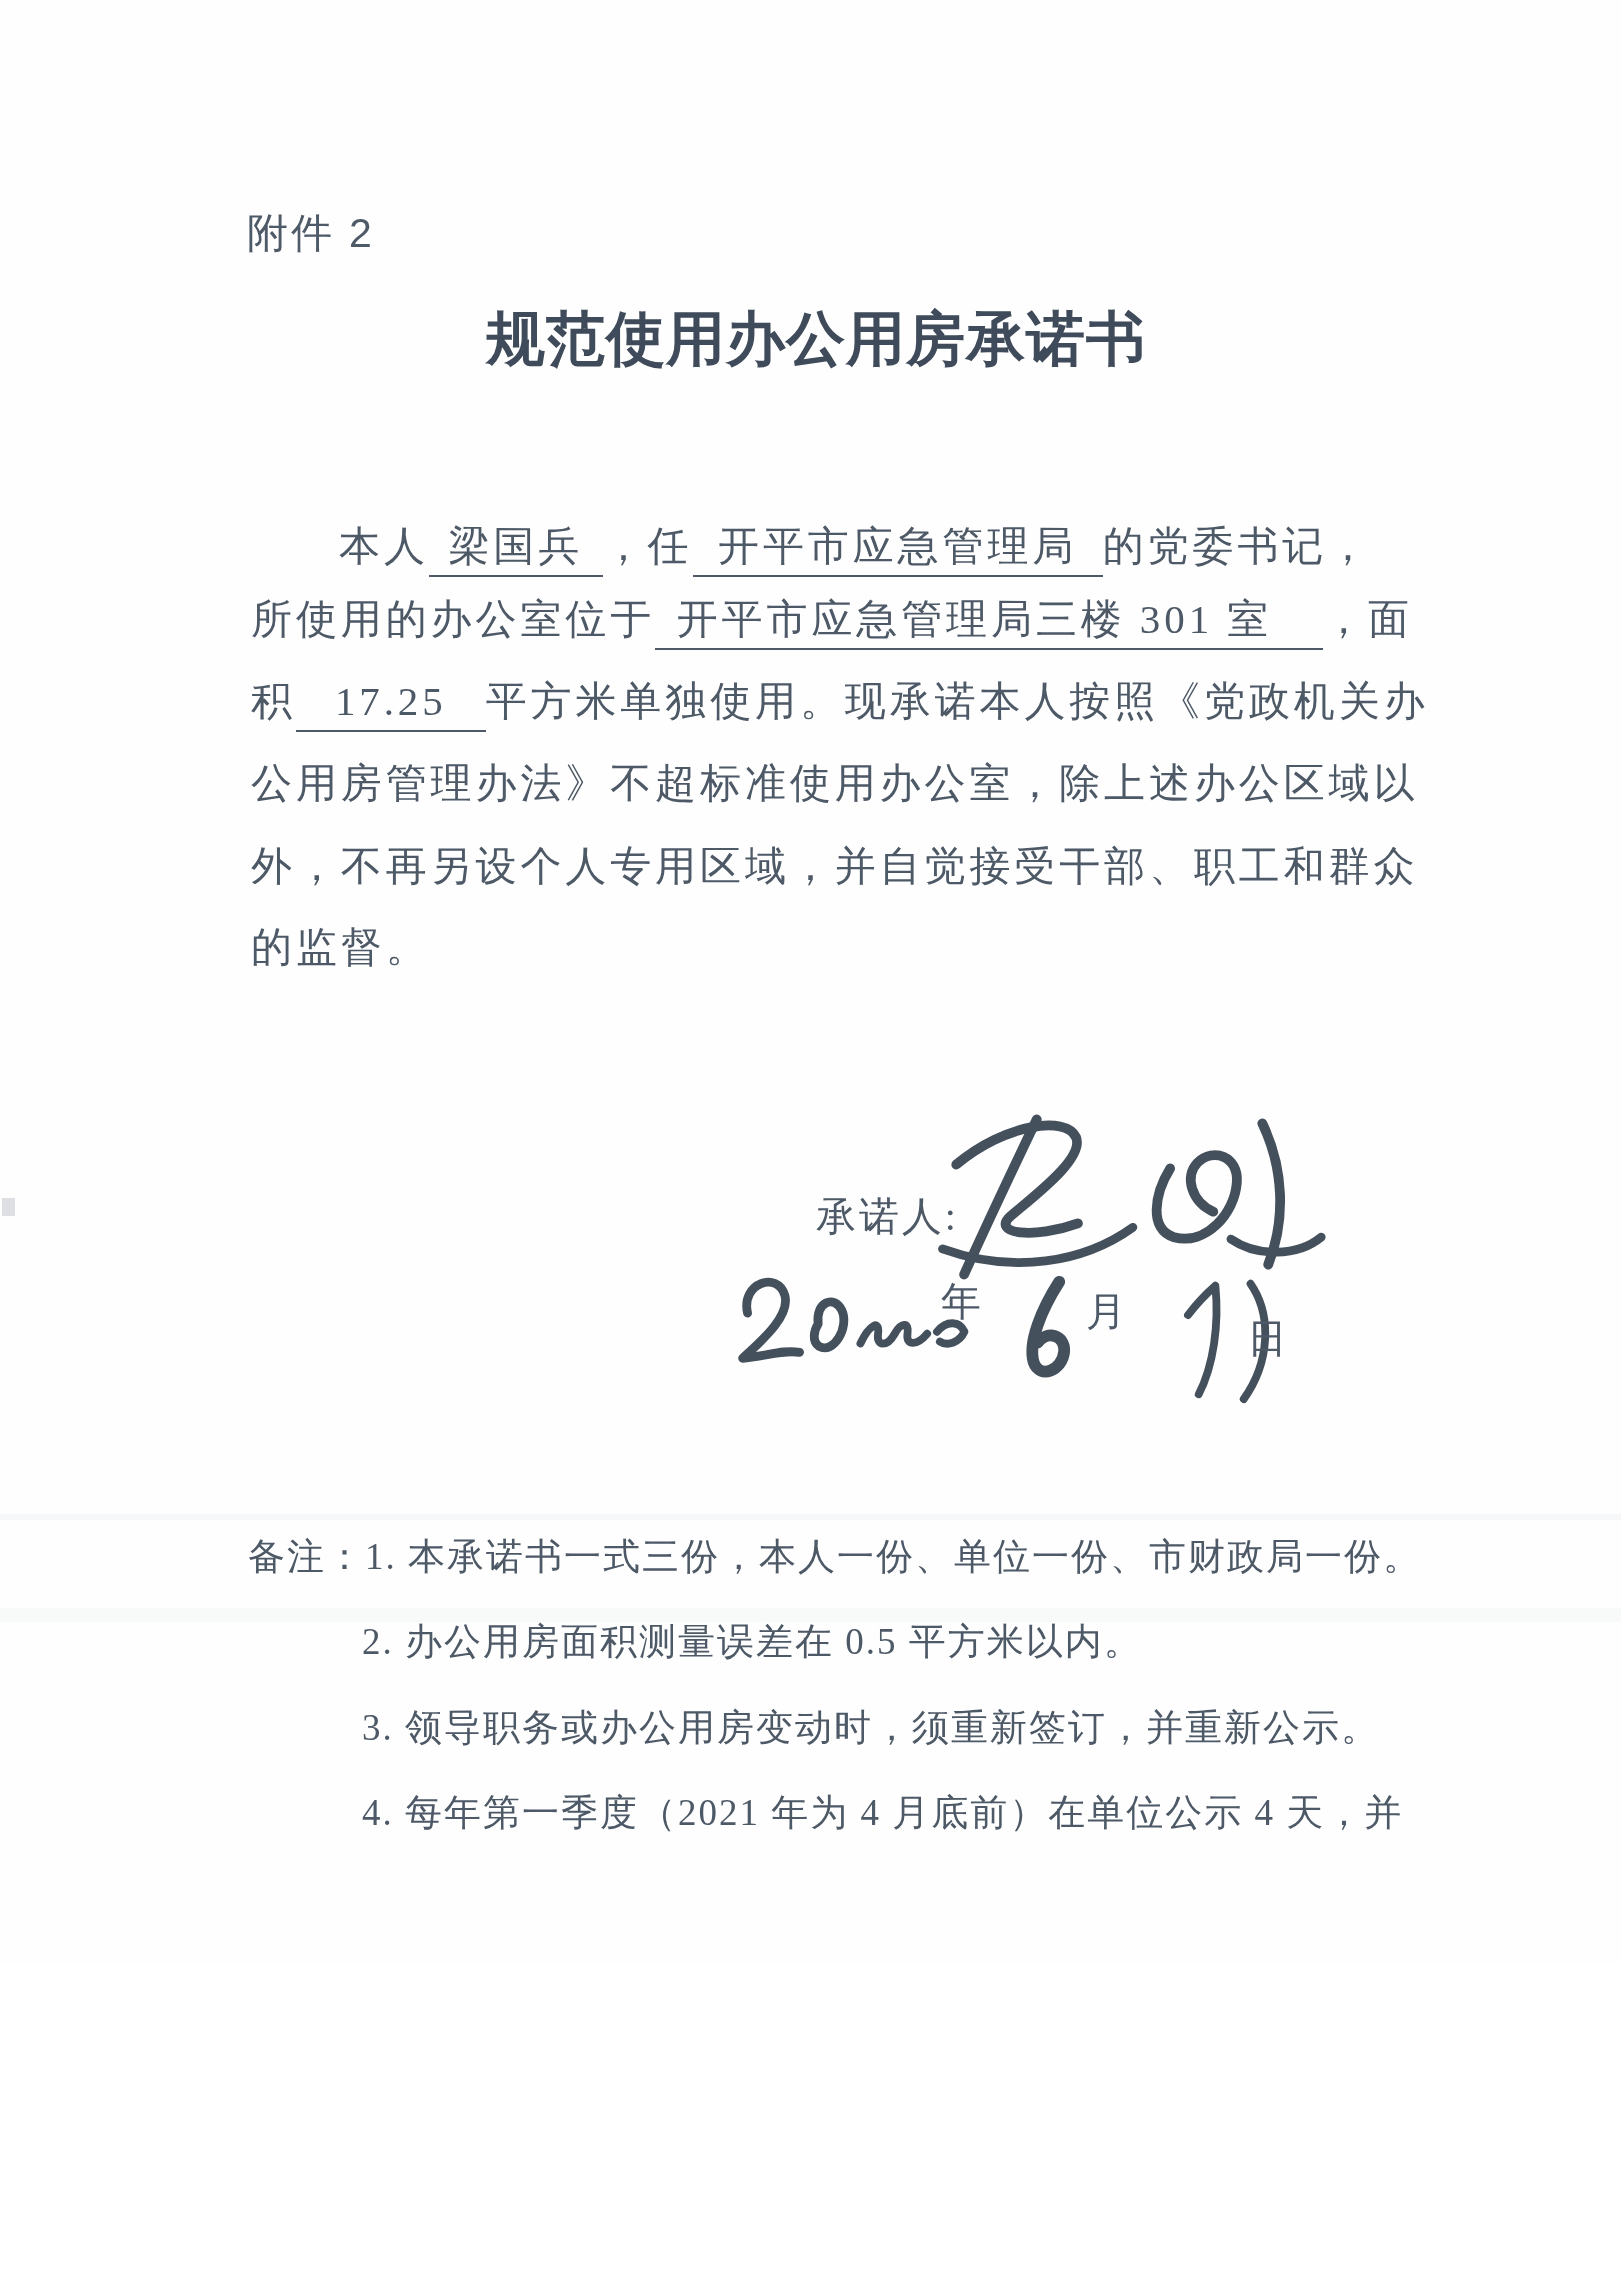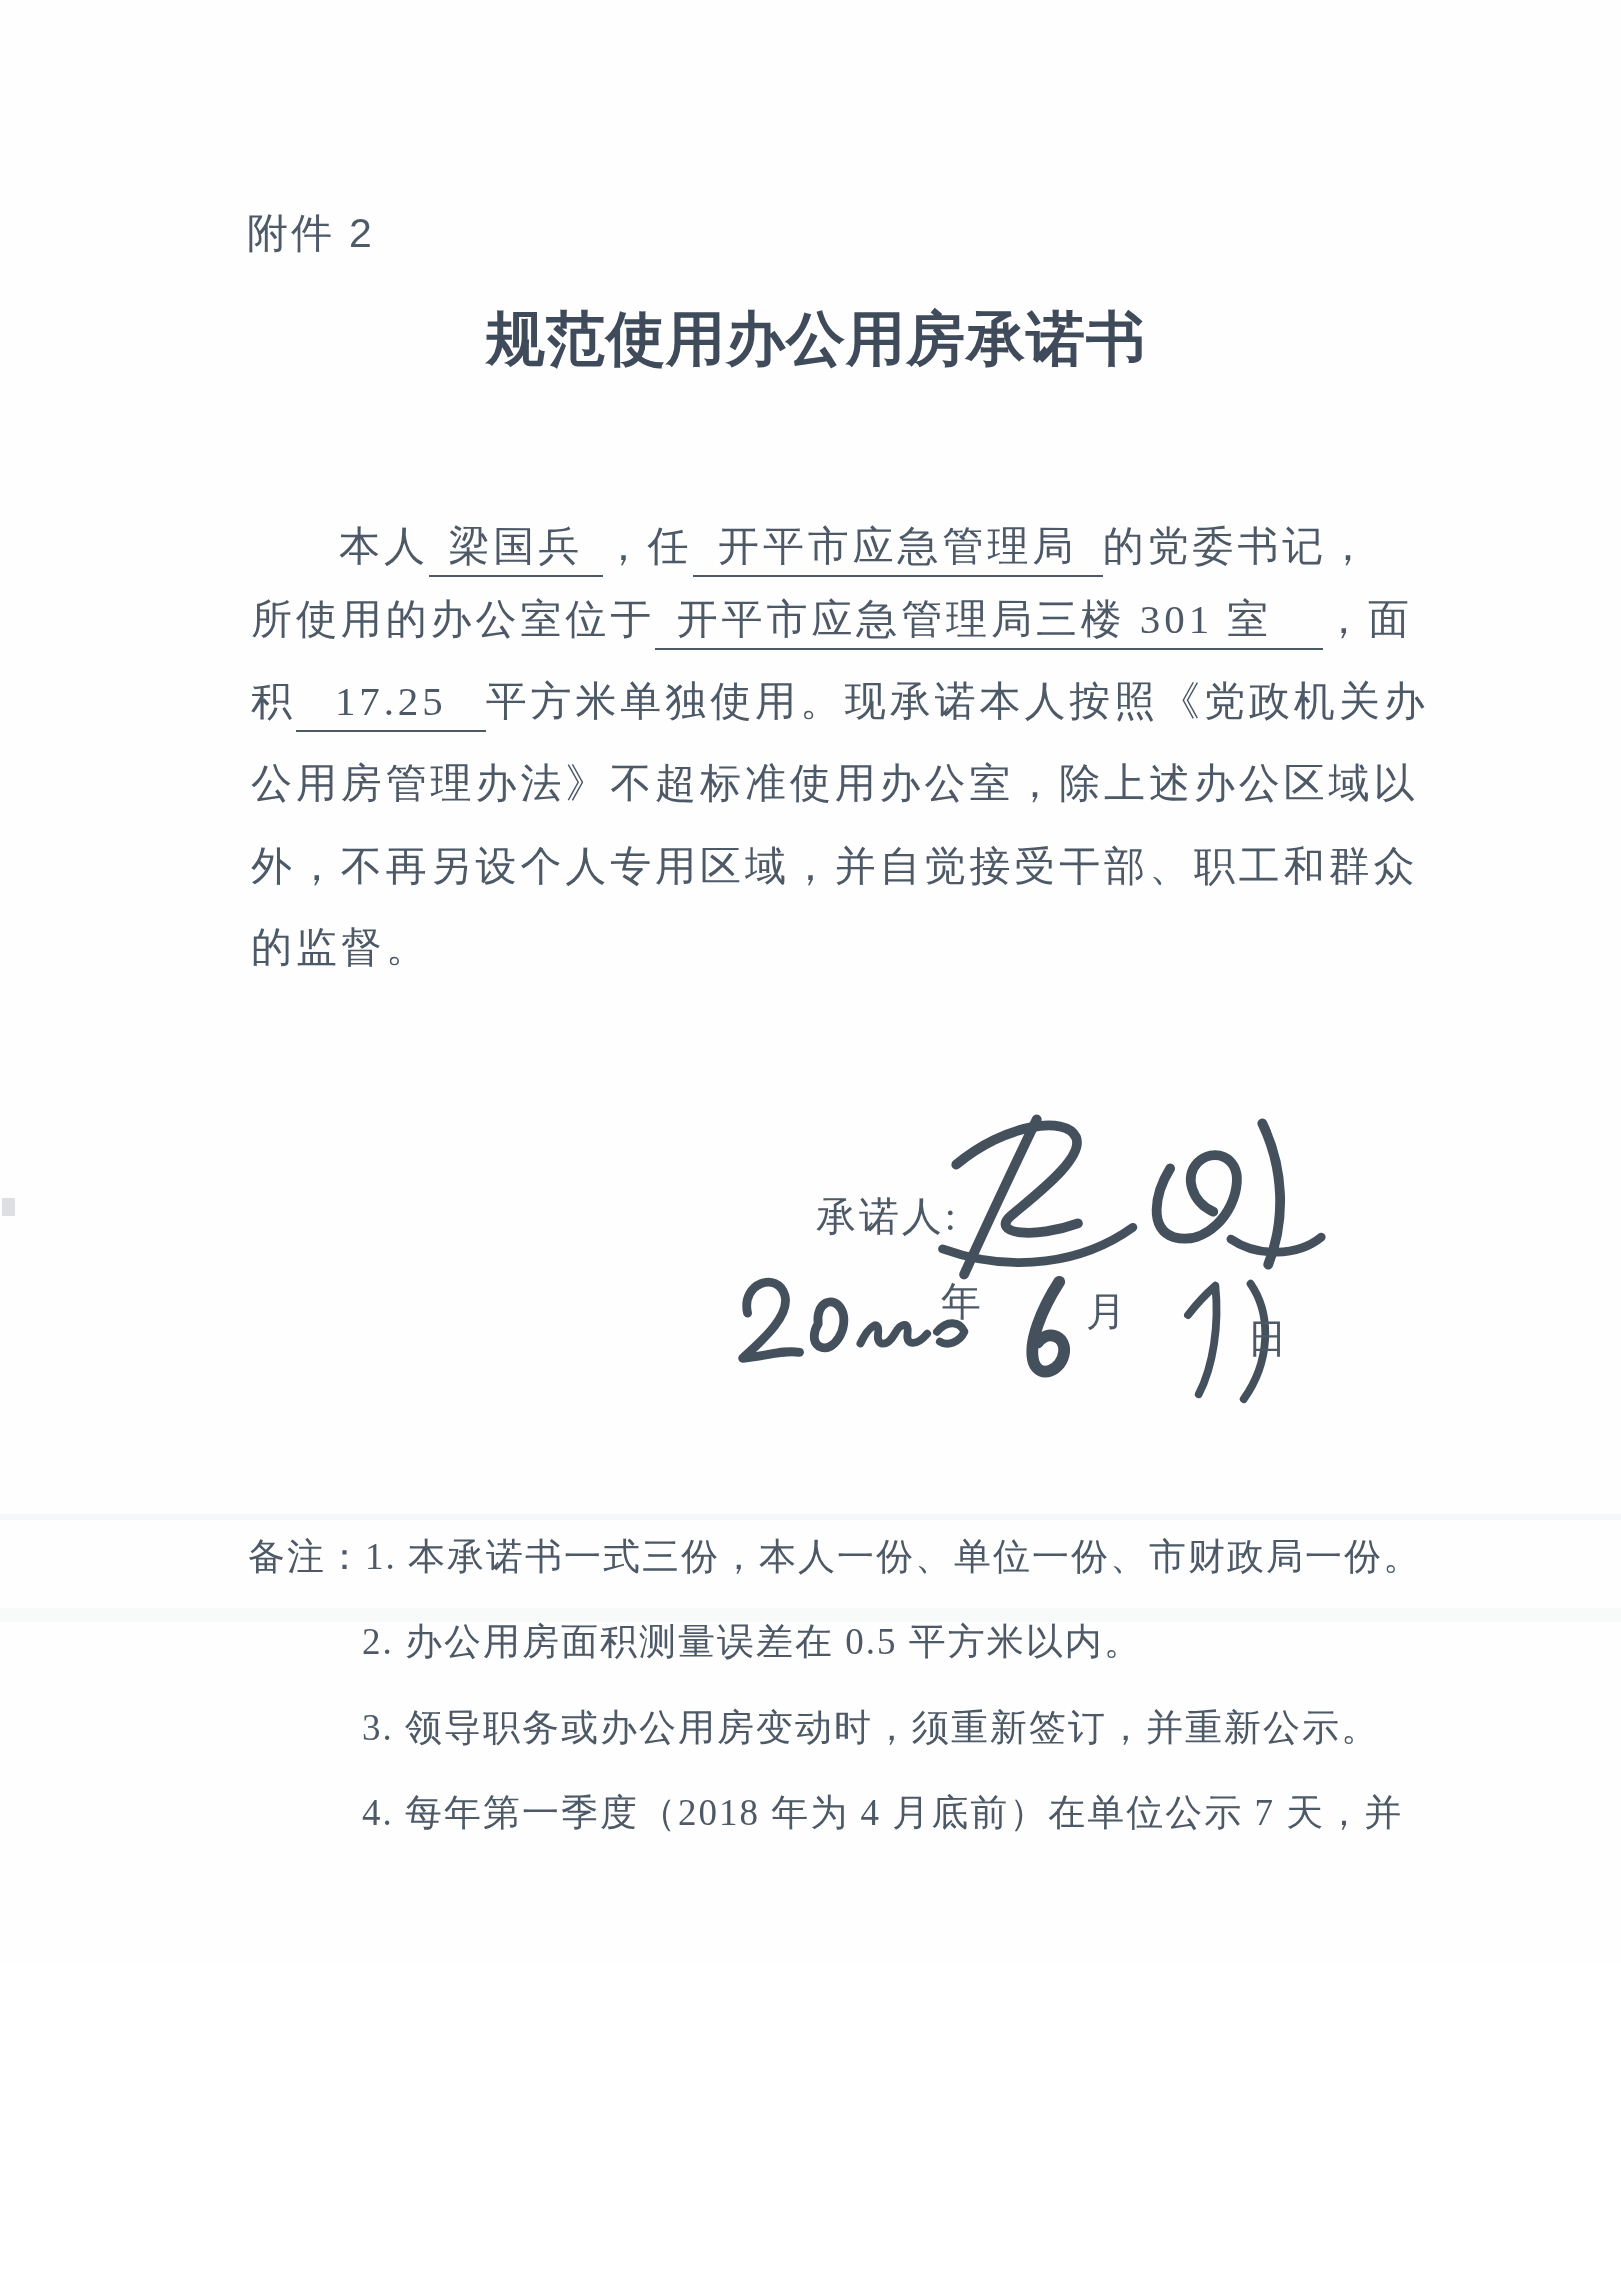--- a/index.html
+++ b/index.html
@@ -138,19 +138,19 @@
   <div class="note" style="top:1532px;left:248px;">
     <span>备注：</span><span>1. 本承诺书一式三份，本人一份、单位一份、市财政局一份。</span>
   </div>
   <div class="note" style="top:1617px;left:362px;">
     <span>2. 办公用房面积测量误差在 0.5 平方米以内。</span>
   </div>
   <div class="note" style="top:1703px;left:362px;">
     <span>3. 领导职务或办公用房变动时，须重新签订，并重新公示。</span>
   </div>
   <div class="note" style="top:1788px;left:362px;">
-    <span>4. 每年第一季度（2018 年为 4 月底前）在单位公示 7 天，并</span>
+    <span>4. 每年第一季度（2021 年为 4 月底前）在单位公示 4 天，并</span>
   </div>
 
   <div class="pagenum">- 1 -</div>
 
 </div>
 
 
 </body></html>

